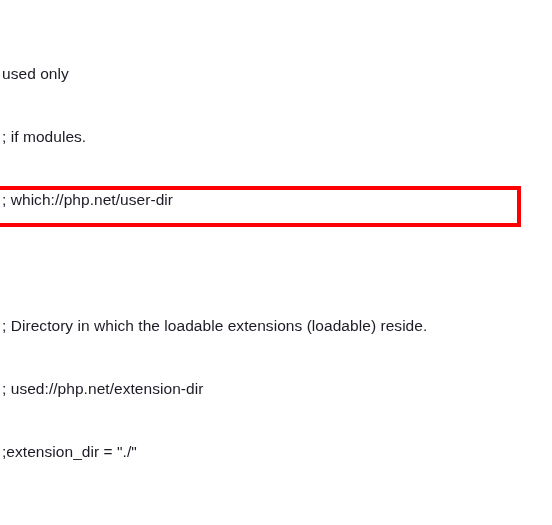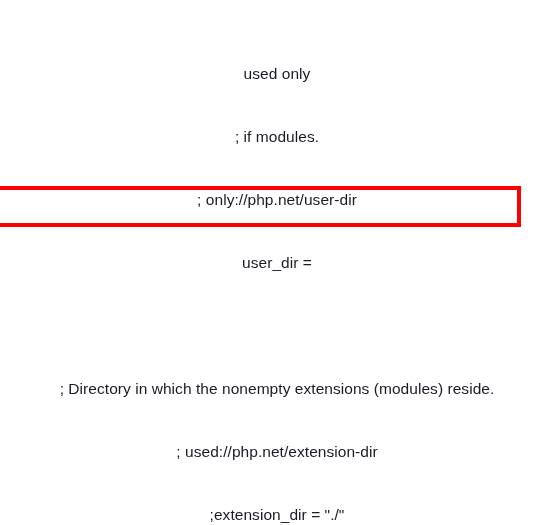--- a/index.html
+++ b/index.html
@@ -33,21 +33,20 @@
     line-height: 21px;
     white-space: pre;
     letter-spacing: 0.05px;
   }
 
   .ini-line {
     height: 21px;
     padding-left: 2px;
     white-space: pre;
     overflow: visible;
-    text-align: center;
   }
 
   .ini-line.blank {
     height: 21px;
   }
 
   
   .highlight-box {
     position: absolute;
     left: -4px;
@@ -63,24 +62,23 @@
 </style>
 </head>
 <body>
 
 <div id="doc">
 
   <div class="ini-listing">
 
     <div class="ini-line">used only</div>
     <div class="ini-line">; if modules.</div>
-    <div class="ini-line">; only://php.net/user-dir</div>
-    <div class="ini-line">user_dir =</div>
+    <div class="ini-line">; which://php.net/user-dir</div>
     <div class="ini-line blank"></div>
-    <div class="ini-line">; Directory in which the nonempty extensions (modules) reside.</div>
+    <div class="ini-line">; Directory in which the loadable extensions (loadable) reside.</div>
     <div class="ini-line">; used://php.net/extension-dir</div>
     <div class="ini-line">;extension_dir = "./"</div>
     
     
     
     
     
     
     
     

